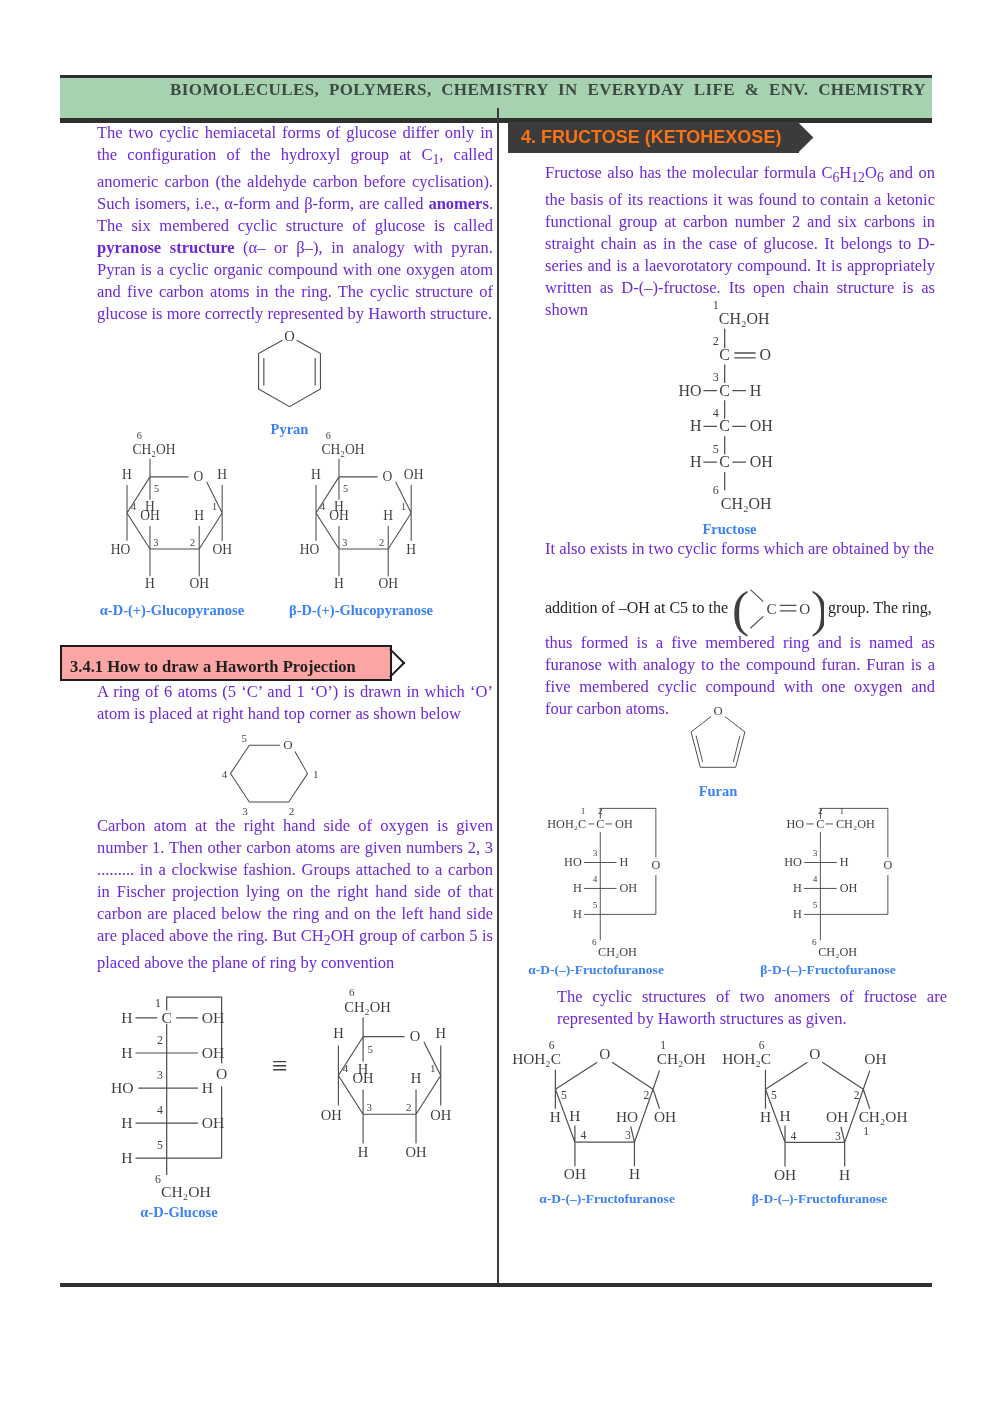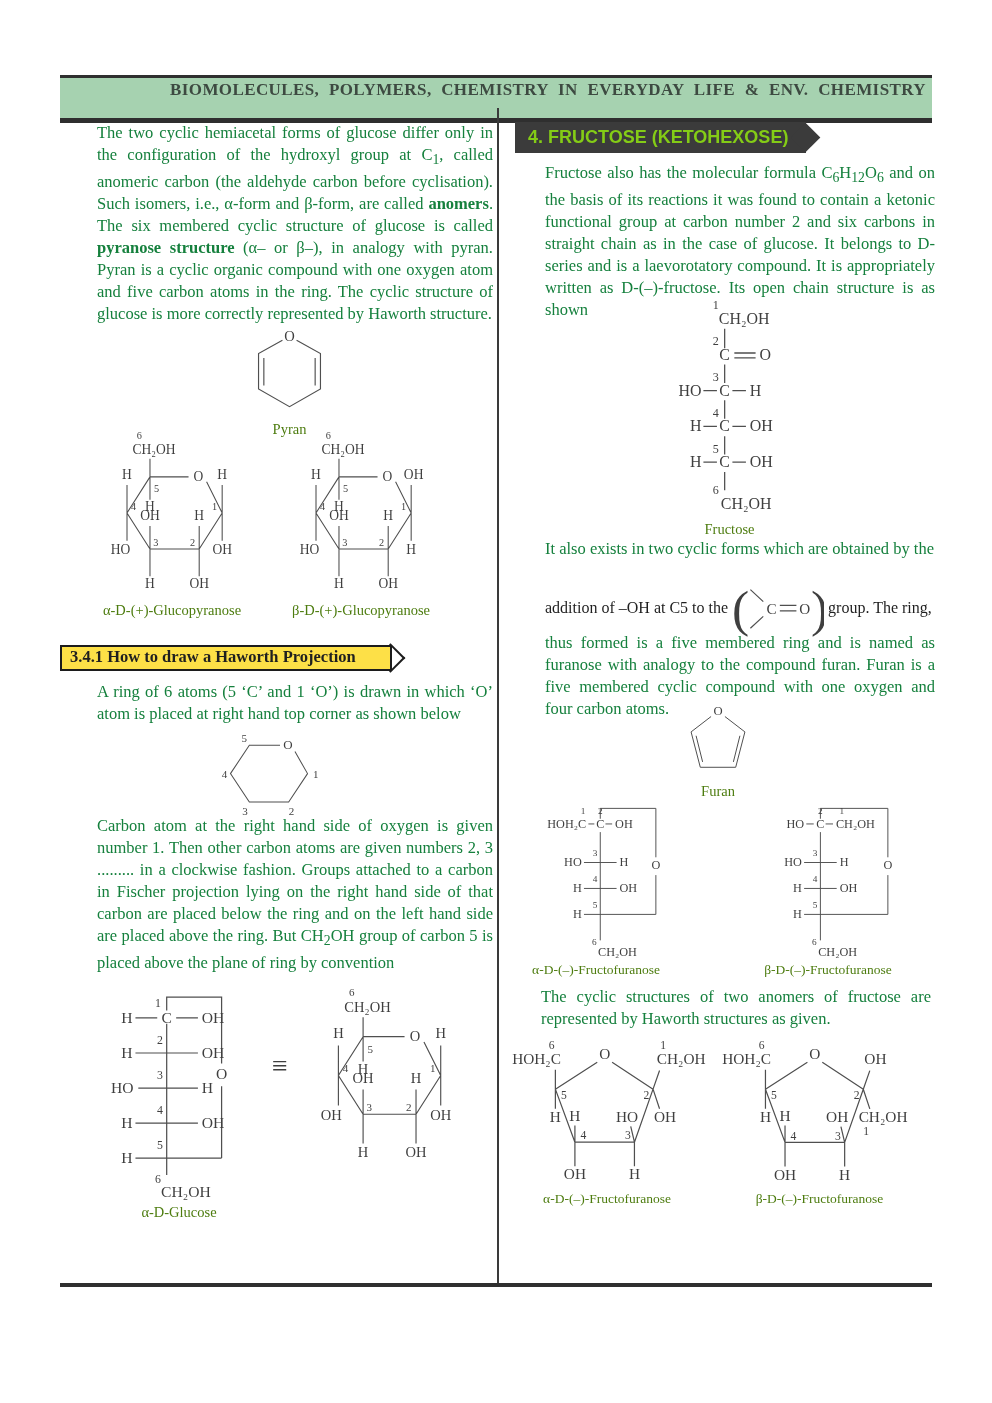--- a/index.html
+++ b/index.html
@@ -10,33 +10,33 @@
              background:#a6d2b0; border-top:3px solid #2f2f2f; border-bottom:5px solid #2f2f2f;
              text-align:right; padding-right:6px; }
   .top-bar span { font-weight:bold; font-size:17px; line-height:23px; color:#3d4a41;
                   letter-spacing:0.4px; word-spacing:5px; }
   .divider-v { position:absolute; left:497px; top:108px; width:2px; height:1177px; background:#3a3a3a; }
   .rule-bottom { position:absolute; left:60px; top:1283px; width:872px; height:4px; background:#2f2f2f; }
   .col { position:absolute; top:118px; }
   .col-left  { left:60px;  width:434px; }
   .col-right { left:505px; width:432px; }
   .blk { position:absolute; }
-  p.body { font-size:16.5px; line-height:22px; text-align:justify; color:#15803d; }
-  .cap { font-size:14.5px; color:#4d7c0f; text-align:center; margin-top:2px; }
+  p.body { font-size:16.5px; line-height:22px; text-align:justify; color:#6d28d9; }
+  .cap { font-size:14.5px; color:#3b82f6; text-align:center; margin-top:2px;font-weight:bold; }
   .row { display:flex; align-items:flex-start; }
   
-  .h341 { position:relative; display:inline-block; background:#fde047;
-          border:2.5px solid #1c1c1c; padding:0 14px 2px 8px;
+  .h341 { position:relative; display:inline-block; background:#fca5a5;
+          border:2.5px solid #1c1c1c; padding:10px 14px 2px 8px;
           font-weight:bold; font-size:16.5px; }
   .h341::after { content:''; position:absolute; right:-11px; top:50%; width:19px; height:19px;
           border-top:2.5px solid #1c1c1c; border-right:2.5px solid #1c1c1c;
           transform:translateY(-50%) rotate(45deg); background:transparent; }
-  .h4b { position:relative; display:inline-block; background:#3b3b3b; color:#84cc16;
+  .h4b { position:relative; display:inline-block; background:#3b3b3b; color:#f97316;
          font-family:"Liberation Sans", sans-serif; font-weight:bold; font-size:18px;
-         height:31px; line-height:31px; padding:0 18px 0 13px; min-width:280px;margin-left:7px; }
+         height:31px; line-height:31px; padding:0 18px 0 13px; min-width:280px; }
   .h4b::after { content:''; position:absolute; right:-10px; top:5px; width:21px; height:21px;
          background:#3b3b3b; transform:rotate(45deg); }
   
   svg { display:block; }
   svg path { fill:none; stroke:#4f4f4f; stroke-width:1.3; }
   svg text { font-family:"Liberation Serif", serif; fill:#3f3f3f; font-size:16.5px; }
   svg text.n { font-size:12.5px; }
   svg text.am { text-anchor:middle; }
   svg text.ae { text-anchor:end; }
   svg text.paren { font-size:56px; }
@@ -284,21 +284,21 @@
           <text x="125" y="127">OH</text>
           <text class="n ae" x="95" y="148">5</text>
           <text class="ae" x="74" y="162">H</text>
           <text class="n ae" x="94" y="198">6</text>
           <text x="96" y="213">CH₂OH</text>
         </svg>
         <div class="cap" style="width:190px; margin-left:-14px; font-size:13.5px;">β-D-(–)-Fructofuranose</div>
       </div>
     </div>
 
-    <p class="body blk" style="left:36px; top:868px; width:390px;">The cyclic structures of two anomers of fructose are represented by Haworth structures as given.</p>
+    <p class="body blk" style="left:52px; top:868px; width:390px;">The cyclic structures of two anomers of fructose are represented by Haworth structures as given.</p>
 
     <div class="row blk" style="left:2px; top:920px;">
       <div>
         <svg viewBox="0 0 215 162" width="200">
           <path d="M97 26 L52 55 M113 26 L157 55 M52 55 L73 112 M157 55 L137 112 M73 112 H137 M52 55 V34 M52 55 V76 M73 112 V94 M73 112 V138 M157 55 L164 35 M157 55 L164 76 M137 112 L133 95 M137 112 V138"></path>
           <text class="n am" x="48" y="12">6</text>
           <text class="ae" x="58" y="28">HOH₂C</text>
           <text class="am" x="105" y="23">O</text>
           <text class="n am" x="168" y="12">1</text>
           <text x="161" y="28">CH₂OH</text>

